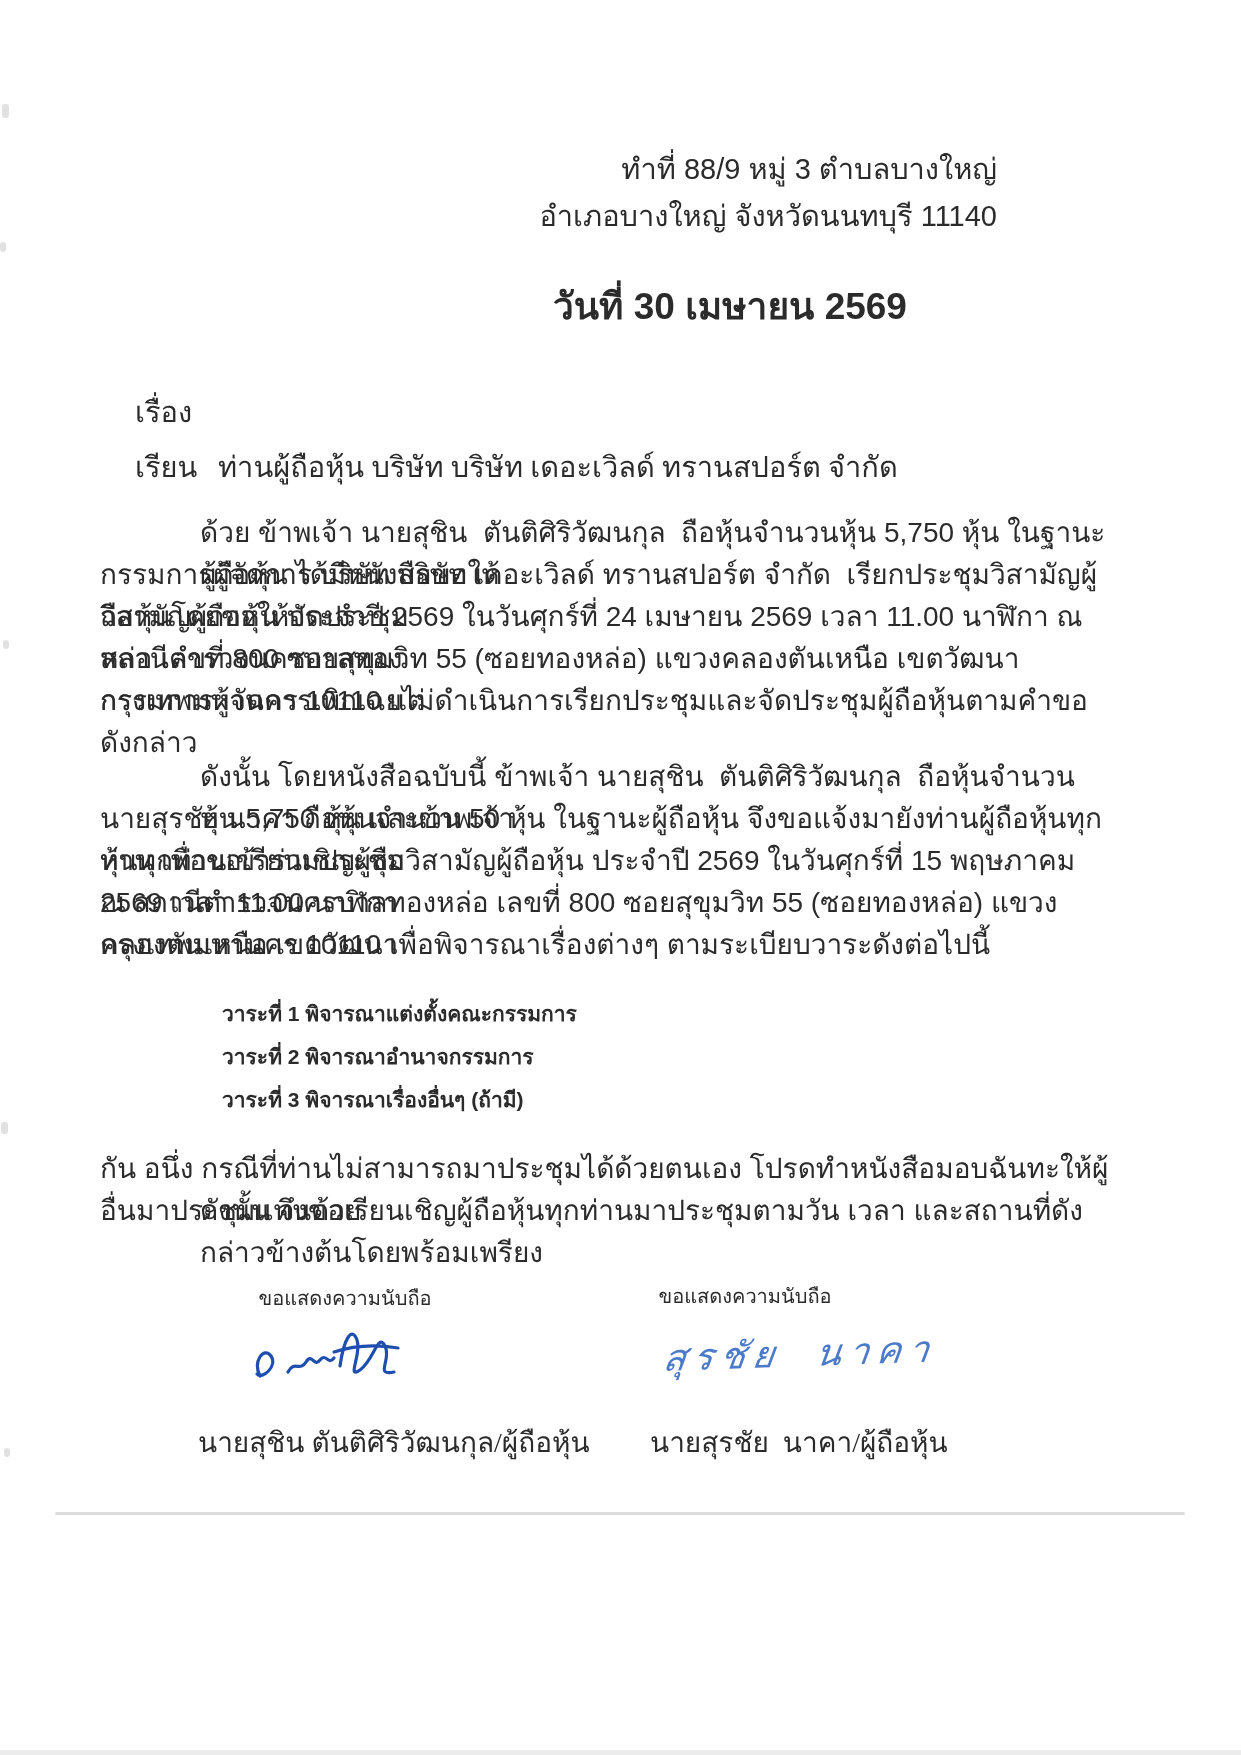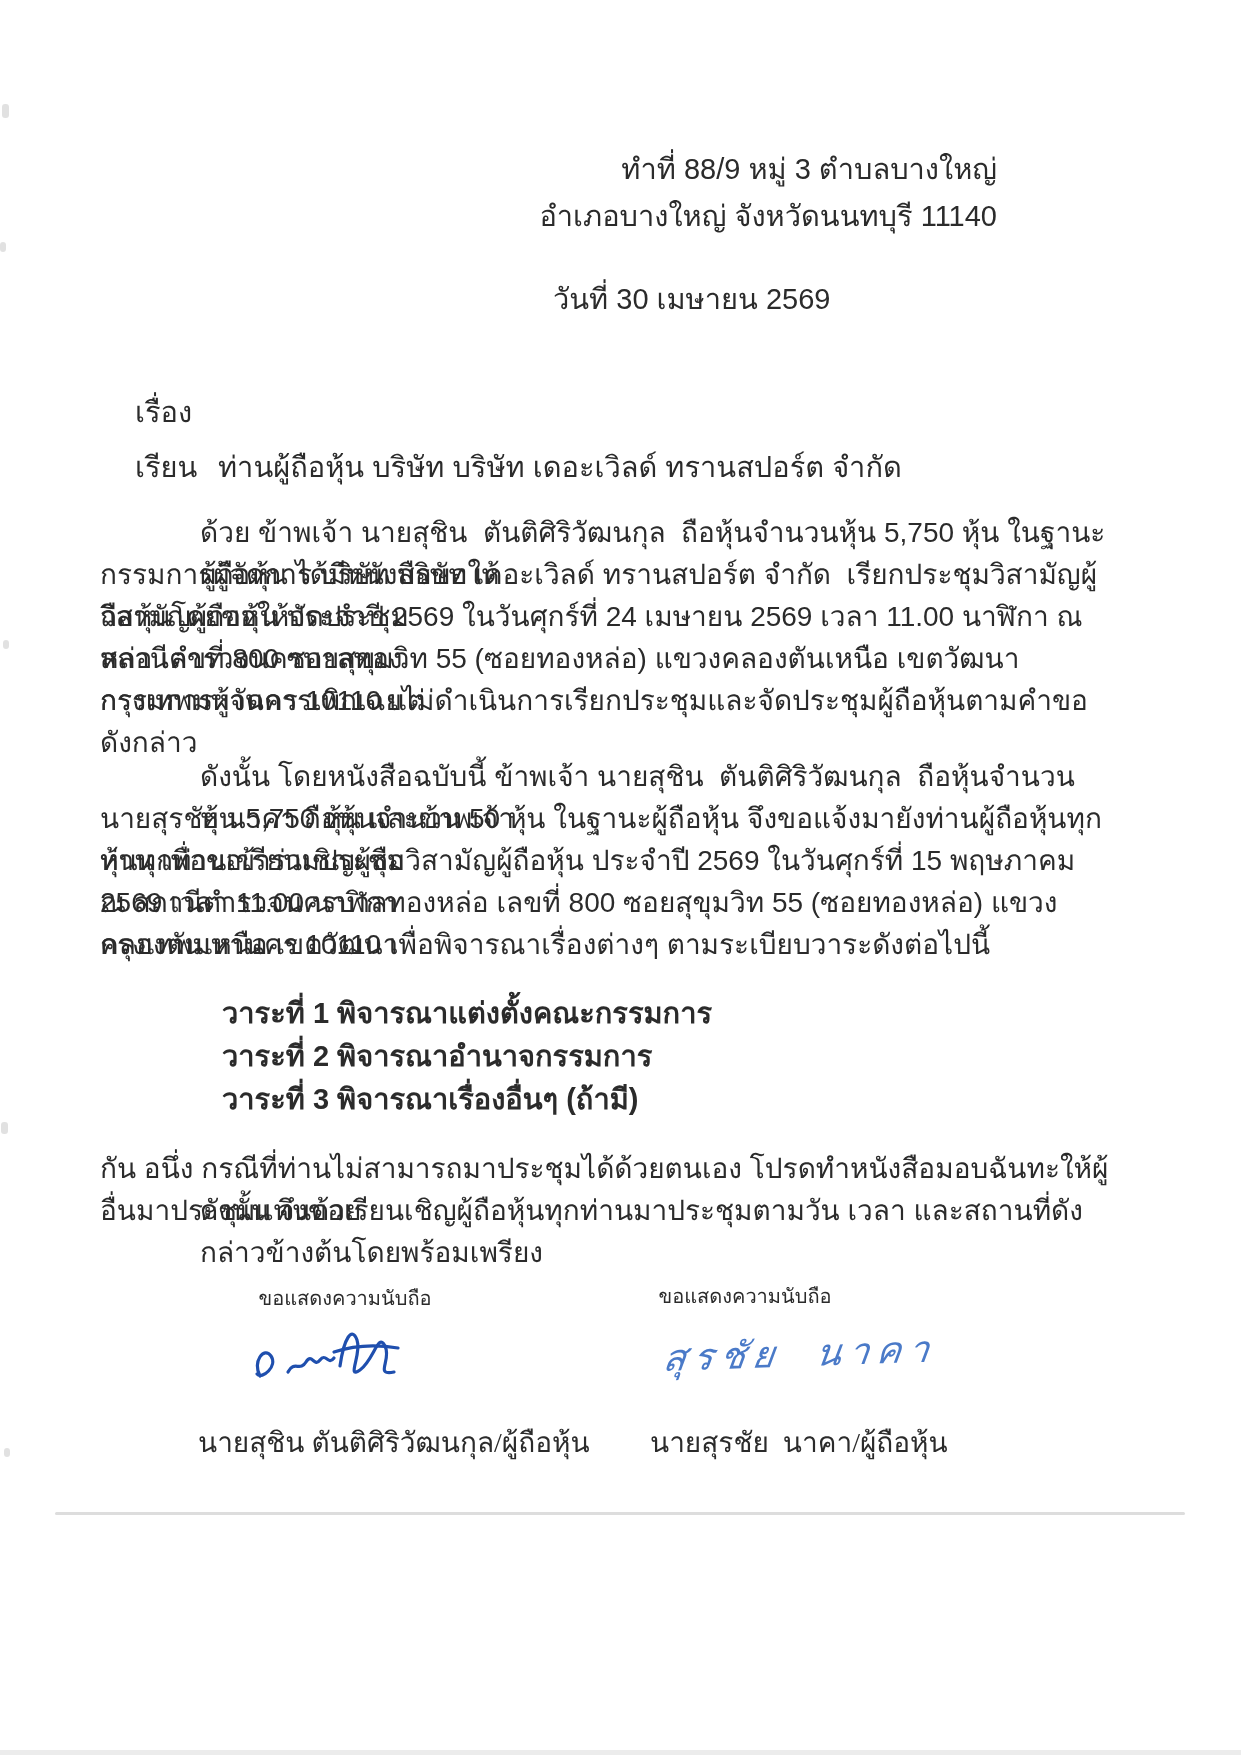--- a/index.html
+++ b/index.html
@@ -10,27 +10,27 @@
     background:#ffffff;
     font-family:"Liberation Sans", sans-serif;
     color:#2b2b2b;
     overflow:hidden;
   }
   .txt{white-space:pre-wrap;}
   .abs{position:absolute;}
   .body-line{display:block;height:42px;line-height:42px;font-size:28px;white-space:pre-wrap;}
   .indent{padding-left:100px;}
   .header-block{top:146px;right:244px;text-align:right;font-size:29px;line-height:47px;}
-  .date-line{top:276px;left:553px;font-size:29px;}
+  .date-line{top:276px;left:553px;font-size:37px;font-weight:bold;}
   .field-row{font-size:29px;height:40px;line-height:40px;}
   .field-label{position:absolute;left:135px;top:0;}
   .field-value{position:absolute;left:218px;top:0;}
   .para{left:100px;width:1012px;}
   .agenda{left:222px;font-weight:bold;font-size:29px;}
-  .agenda .body-line{height:43px;line-height:43px;font-weight:bold;font-size:29px;}
+  .agenda .body-line{height:43px;line-height:43px;font-weight:bold;font-size:21px;}
   .salute{width:300px;text-align:center;font-size:20px;}
   .sig-name{font-size:28px;font-family:Liberation Serif, serif;}
   .handwriting{
     color:#3b6fc4;
     font-size:37px;
     font-style:italic;
     letter-spacing:7px;
     transform:skewX(-9deg) rotate(-2deg);
     transform-origin:left bottom;
     opacity:.92;
@@ -50,21 +50,21 @@
     <div class="txt">ทำที่ 88/9 หมู่ 3 ตำบลบางใหญ่</div>
     <div class="txt">อำเภอบางใหญ่ จังหวัดนนทบุรี 11140</div>
   </div>
 
   <div class="abs date-line txt">วันที่ 30 เมษายน 2569</div>
 
   <div class="abs field-row" style="top:392px;left:0;width:1241px;">
     <span class="field-label txt">เรื่อง</span>
   </div>
 
-  <div class="abs field-row" style="top:447px;left:0;width:1241px;">
+  <div class="abs field-row" style="top:447px;left:0;width:1241px;font-family:Liberation Serif, serif;">
     <span class="field-label txt">เรียน</span>
     <span class="field-value txt">ท่านผู้ถือหุ้น บริษัท บริษัท เดอะเวิลด์ ทรานสปอร์ต จำกัด</span>
   </div>
 
   <div class="abs para" style="top:512px;">
     <span class="body-line indent">ด้วย ข้าพเจ้า นายสุชิน  ตันติศิริวัฒนกุล  ถือหุ้นจำนวนหุ้น 5,750 หุ้น ในฐานะผู้ถือหุ้น ได้มีหนังสือขอให้</span>
     <span class="body-line">กรรมการผู้จัดการ บริษัท บริษัท เดอะเวิลด์ ทรานสปอร์ต จำกัด  เรียกประชุมวิสามัญผู้ถือหุ้นโดยขอให้จัดประชุม</span>
     <span class="body-line">วิสามัญผู้ถือหุ้น ประจำปี 2569 ในวันศุกร์ที่ 24 เมษายน 2569 เวลา 11.00 นาฬิกา ณ สถานีตำรวจนครบาลทอง</span>
     <span class="body-line">หล่อ เลขที่ 800 ซอยสุขุมวิท 55 (ซอยทองหล่อ) แขวงคลองตันเหนือ เขตวัฒนา กรุงเทพมหานคร 10110 แต่</span>
     <span class="body-line">กรรมการผู้จัดการเพิกเฉยไม่ดำเนินการเรียกประชุมและจัดประชุมผู้ถือหุ้นตามคำขอดังกล่าว</span>

